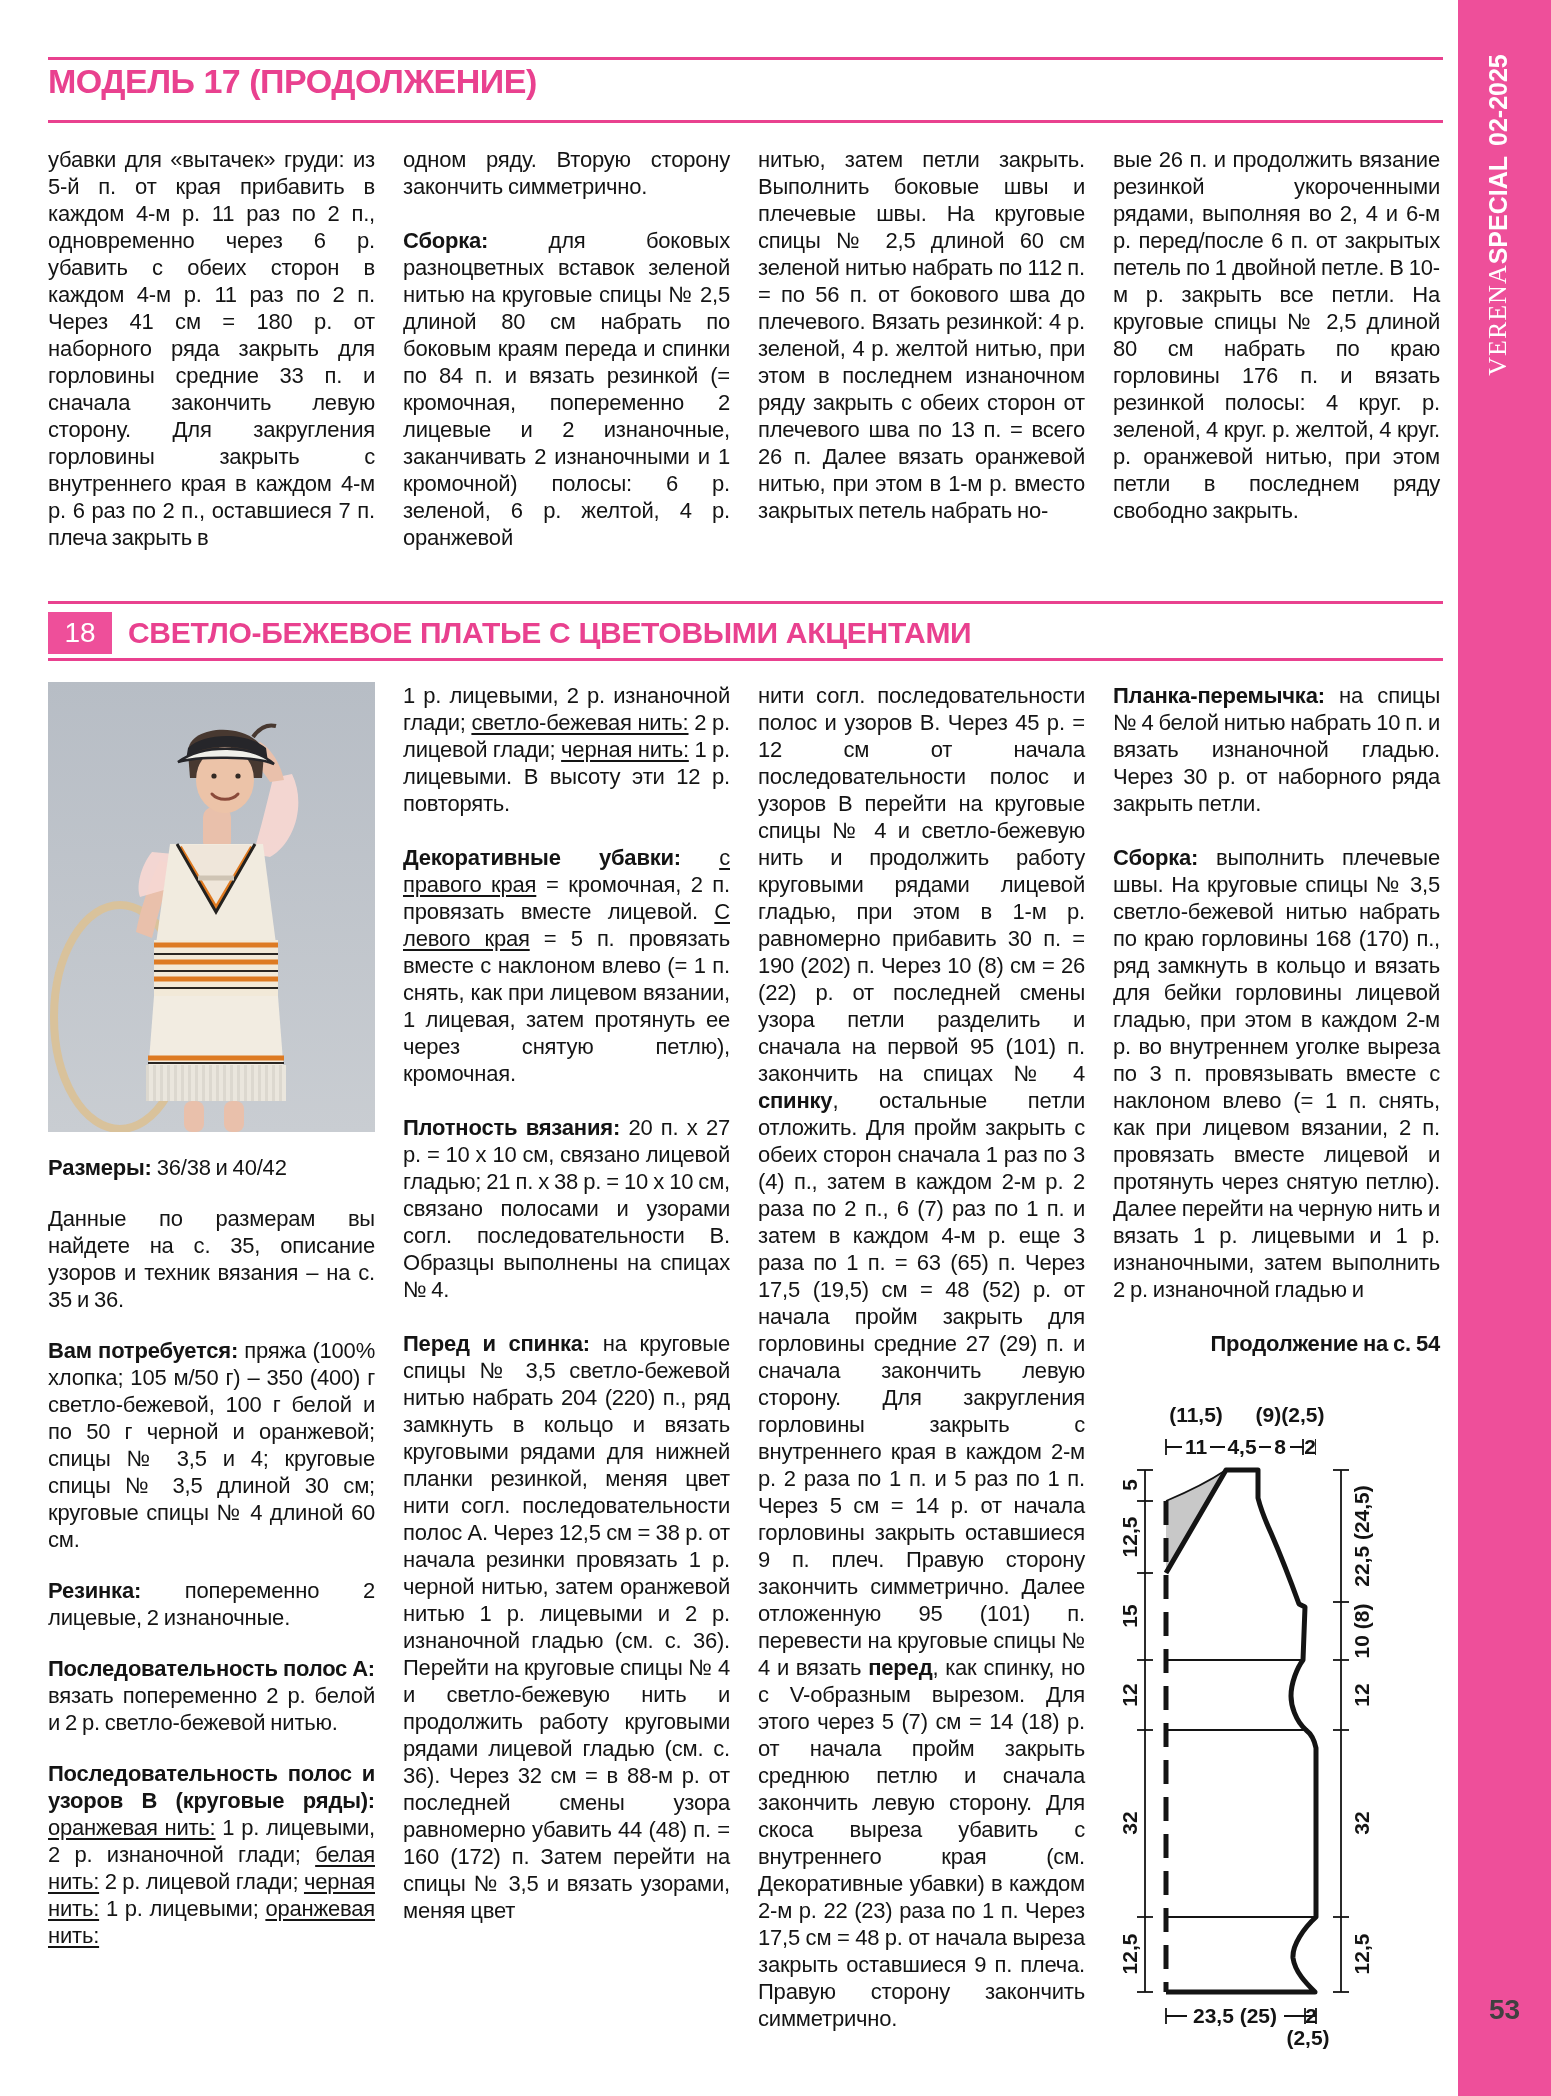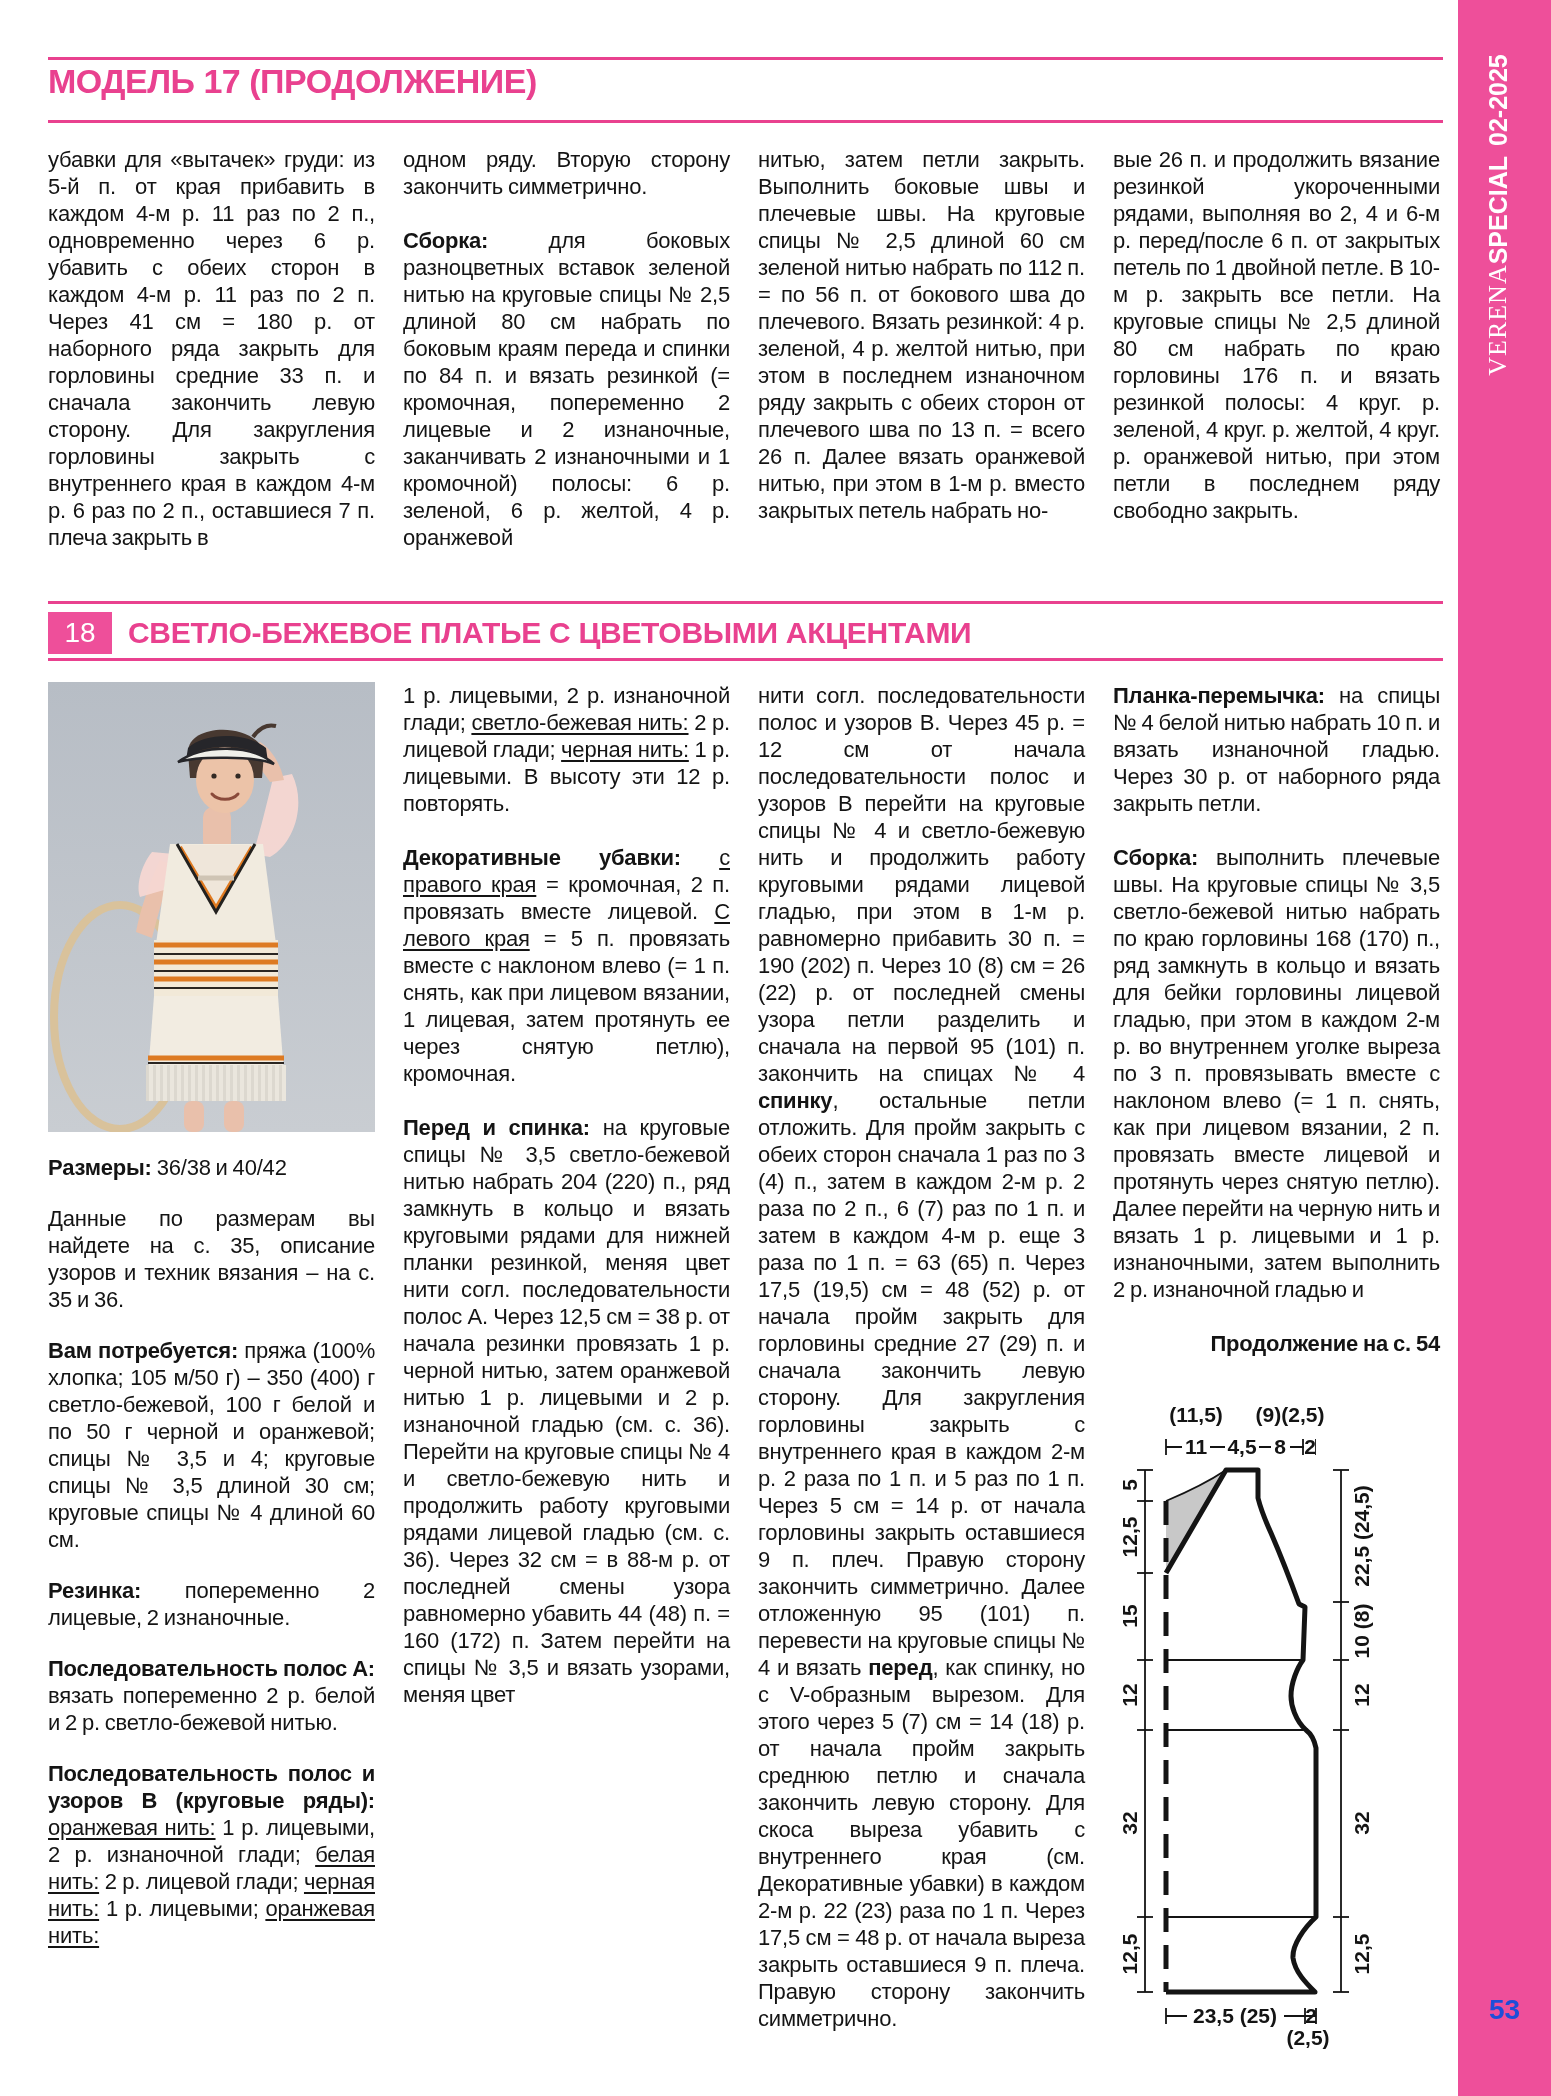--- a/index.html
+++ b/index.html
@@ -45,21 +45,21 @@
   .brand{
     position:absolute;left:1333px;top:197px;width:330px;height:36px;
     transform:rotate(-90deg);display:flex;align-items:center;justify-content:center;
     color:#ffffff;white-space:nowrap;
   }
   .brand .serif{font-family:"Liberation Serif",serif;font-size:26px;letter-spacing:1px;}
   .brand .bold{font-family:"Liberation Sans",sans-serif;font-weight:bold;font-size:25px;}
   .brand .issue{font-family:"Liberation Sans",sans-serif;font-weight:bold;font-size:25px;margin-left:10px;}
   .pagenum{
     position:absolute;left:1458px;top:1994px;width:93px;text-align:center;
-    color:#1d4ed8;font-size:28px;font-weight:bold;
+    color:#404040;font-size:28px;font-weight:bold;
   }
 </style>
 </head>
 <body>
 
 <div class="rule" style="top:57px"></div>
 <div class="m17-title">МОДЕЛЬ 17 (ПРОДОЛЖЕНИЕ)</div>
 <div class="rule" style="top:120px"></div>
 
 <div class="cols" style="top:146px">
@@ -156,20 +156,21 @@
         <p class="para"><span class="b">Вам потребуется: </span><span>пряжа (100% хлопка; 105 м/50 г) – 350 (400) г светло-бежевой, 100 г белой и по 50 г черной и оранжевой; спицы № 3,5 и 4; круговые спицы № 3,5 длиной 30 см; круговые спицы № 4 длиной 60 см.</span></p>
         <p class="para"><span class="b">Резинка: </span><span>попеременно 2 лицевые, 2 изнаночные.</span></p>
         <p class="para"><span class="b">Последовательность полос А: </span><span>вязать попеременно 2 р. белой и 2 р. светло-бежевой нитью.</span></p>
         <p class="para"><span class="b">Последовательность полос и узоров В (круговые ряды): </span><span class="u">оранжевая нить:</span><span> 1 р. лицевыми, 2 р. изнаночной глади; </span><span class="u">белая нить:</span><span> 2 р. лицевой глади; </span><span class="u">черная нить:</span><span> 1 р. лицевыми; </span><span class="u">оранжевая нить:</span></p>
       </div>
   </div>
 
   <div class="col">
       <p class="para"><span>1 р. лицевыми, 2 р. изнаночной глади; </span><span class="u">светло-бежевая нить:</span><span> 2 р. лицевой глади; </span><span class="u">черная нить:</span><span> 1 р. лицевыми. В высоту эти 12 р. повторять.</span></p>
       <p class="para"><span class="b">Декоративные убавки: </span><span class="u">с правого края</span><span> = кромочная, 2 п. провязать вместе лицевой. </span><span class="u">С левого края</span><span> = 5 п. провязать вместе с наклоном влево (= 1 п. снять, как при лицевом вязании, 1 лицевая, затем протянуть ее через снятую петлю), кромочная.</span></p>
+      <p class="para"><span class="b">Плотность вязания: </span><span>20 п. x 27 р. = 10 x 10 см, связано лицевой гладью; 21 п. x 38 р. = 10 x 10 см, связано полосами и узорами согл. последовательности В. Образцы выполнены на спицах № 4.</span></p>
       <p class="para"><span class="b">Перед и спинка: </span><span>на круговые спицы № 3,5 светло-бежевой нитью набрать 204 (220) п., ряд замкнуть в кольцо и вязать круговыми рядами для нижней планки резинкой, меняя цвет нити согл. последовательности полос А. Через 12,5 см = 38 р. от начала резинки провязать 1 р. черной нитью, затем оранжевой нитью 1 р. лицевыми и 2 р. изнаночной гладью (см. с. 36). Перейти на круговые спицы № 4 и светло-бежевую нить и продолжить работу круговыми рядами лицевой гладью (см. с. 36). Через 32 см = в 88-м р. от последней смены узора равномерно убавить 44 (48) п. = 160 (172) п. Затем перейти на спицы № 3,5 и вязать узорами, меняя цвет</span></p>
     </div>
   <div class="col">
       <p class="para"><span>нити согл. последовательности полос и узоров В. Через 45 р. = 12 см от начала последовательности полос и узоров В перейти на круговые спицы № 4 и светло-бежевую нить и продолжить работу круговыми рядами лицевой гладью, при этом в 1-м р. равномерно прибавить 30 п. = 190 (202) п. Через 10 (8) см = 26 (22) р. от последней смены узора петли разделить и сначала на первой 95 (101) п. закончить на спицах № 4 </span><span class="b">спинку</span><span>, остальные петли отложить. Для пройм закрыть с обеих сторон сначала 1 раз по 3 (4) п., затем в каждом 2-м р. 2 раза по 2 п., 6 (7) раз по 1 п. и затем в каждом 4-м р. еще 3 раза по 1 п. = 63 (65) п. Через 17,5 (19,5) см = 48 (52) р. от начала пройм закрыть для горловины средние 27 (29) п. и сначала закончить левую сторону. Для закругления горловины закрыть с внутреннего края в каждом 2-м р. 2 раза по 1 п. и 5 раз по 1 п. Через 5 см = 14 р. от начала горловины закрыть оставшиеся 9 п. плеч. Правую сторону закончить симметрично. Далее отложенную 95 (101) п. перевести на круговые спицы № 4 и вязать </span><span class="b">перед</span><span>, как спинку, но с V-образным вырезом. Для этого через 5 (7) см = 14 (18) р. от начала пройм закрыть среднюю петлю и сначала закончить левую сторону. Для скоса выреза убавить с внутреннего края (см. Декоративные убавки) в каждом 2-м р. 22 (23) раза по 1 п. Через 17,5 см = 48 р. от начала выреза закрыть оставшиеся 9 п. плеча. Правую сторону закончить симметрично.</span></p>
     </div>
 
   <div class="col col4">
     <div>
         <p class="para"><span class="b">Планка-перемычка: </span><span>на спицы № 4 белой нитью набрать 10 п. и вязать изнаночной гладью. Через 30 р. от наборного ряда закрыть петли.</span></p>
         <p class="para"><span class="b">Сборка: </span><span>выполнить плечевые швы. На круговые спицы № 3,5 светло-бежевой нитью набрать по краю горловины 168 (170) п., ряд замкнуть в кольцо и вязать для бейки горловины лицевой гладью, при этом в каждом 2-м р. во внутреннем уголке выреза по 3 п. провязывать вместе с наклоном влево (= 1 п. снять, как при лицевом вязании, 2 п. провязать вместе лицевой и протянуть через снятую петлю). Далее перейти на черную нить и вязать 1 р. лицевыми и 1 р. изнаночными, затем выполнить 2 р. изнаночной гладью и</span></p>

